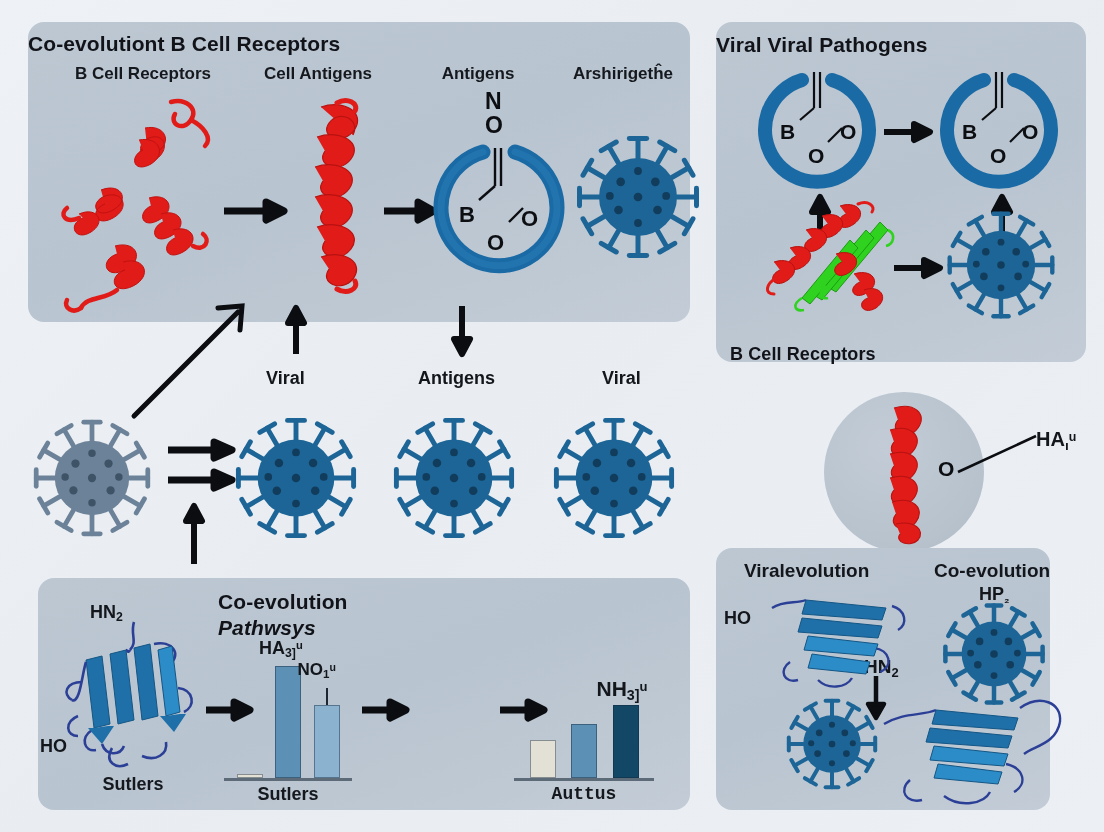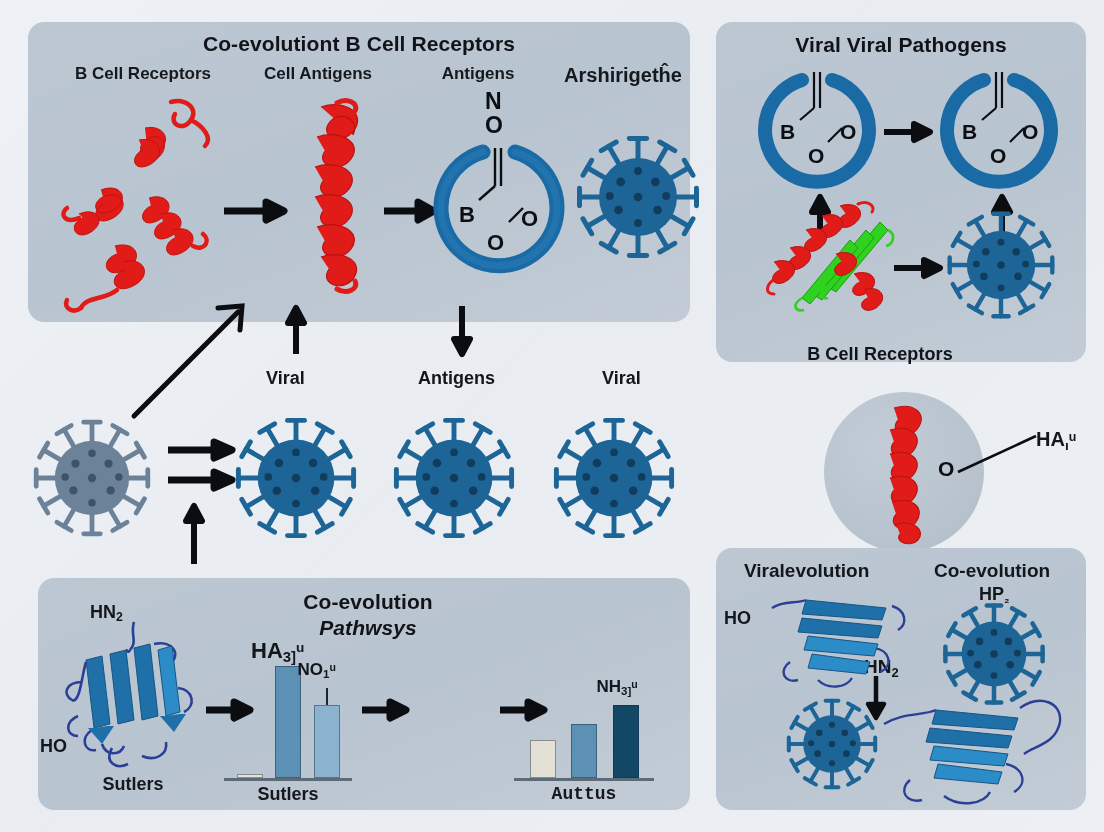--- a/index.html
+++ b/index.html
@@ -14,21 +14,21 @@
     width: 1104px; height: 832px;
     background: linear-gradient(135deg,#eef1f5 0%,#e9edf2 45%,#eceff4 100%);
   }
   .panel {
     position: absolute;
     background: linear-gradient(160deg,#bcc7d2 0%,#b8c4d0 50%,#c3ccd6 100%);
     border-radius: 16px;
   }
   .panel-title {
     position: absolute; left: 0; right: 0;
-    text-align: center;
+    text-align: left;
     font-weight: bold;
     color: #111318;
     letter-spacing: .1px;
   }
   .col-label {
     position: absolute;
     text-align: center;
     font-weight: bold;
     color: #15181d;
     white-space: nowrap;
@@ -53,21 +53,21 @@
 <body>
 
 <div id="stage">
 
   <div class="panel" style="left:28px; top:22px; width:662px; height:300px;">
     <div class="panel-title" style="top:10px; font-size:21px;">Co-evolutiont B Cell Receptors</div>
 
     <div class="col-label" style="left:10px; top:42px; width:210px; font-size:17px;">B Cell Receptors</div>
     <div class="col-label" style="left:200px; top:42px; width:180px; font-size:17px;">Cell Antigens</div>
     <div class="col-label" style="left:370px; top:42px; width:160px; font-size:17px;">Antigens</div>
-    <div class="col-label" style="left:505px; top:42px; width:180px; font-size:20px;">Arshirigetĥe</div>
+    <div class="col-label" style="left:505px; top:42px; width:180px; font-size:17px;">Arshirigetĥe</div>
 
     <svg style="position:absolute;left:25px;top:72px;" width="190" height="220" viewBox="0 0 190 220">
       <g fill="none" stroke="#e01b18" stroke-width="4.5" stroke-linecap="round">
         <path d="M118 8 C132 4 146 14 138 26 C130 38 116 30 122 20"></path>
         <path d="M138 26 C150 32 160 44 152 52"></path>
       </g>
       <g stroke="#c21210" stroke-width="1" fill="#e01b18">
 
         <path d="M92 34 C112 30 120 48 104 58 C86 68 82 50 96 44 C112 38 118 56 102 66 C84 76 80 58 94 52"></path>
         <path d="M86 46 C106 42 114 60 98 70 C80 80 76 62 90 56"></path>
@@ -705,36 +705,36 @@
       <path d="M0 10 H28 M28 2 L44 10 L28 18 Z" stroke="#0b0d10" stroke-width="7" fill="#0b0d10" stroke-linejoin="round"></path>
     </svg>
 
     <div id="chart-groups" style="position:absolute;left:0;top:0;width:652px;height:232px;">
         <div style="position: absolute; left: 186px; top: 0px; width: 128px; height: 232px;">
           <div style="position: absolute; left: 0px; top: 200px; width: 128px; height: 2.5px; background: rgb(93, 106, 120);"></div>
           <div style="position: absolute; left: 12.5px; top: 196px; width: 26px; height: 4px; background: rgb(227, 224, 214); border: 1px solid rgba(20, 40, 60, 0.45);"></div>
           <div style="position: absolute; left: 51px; top: 88px; width: 26px; height: 112px; background: rgb(93, 144, 181); border: 1px solid rgba(20, 40, 60, 0.45);"></div>
           <div style="position: absolute; left: 89.5px; top: 127px; width: 26px; height: 73px; background: rgb(139, 179, 207); border: 1px solid rgba(20, 40, 60, 0.45);"></div>
           <div style="position: absolute; left: 101.5px; top: 110px; width: 2px; height: 17px; background: rgb(29, 38, 48);"></div>
-          <div class="free-label" style="position: absolute; left: 27px; top: 60px; font-size: 22px;"><span>HA</span><span class="sub">3]</span><span class="sup">u</span></div>
+          <div class="free-label" style="position: absolute; left: 35px; top: 60px; font-size: 18px;"><span>HA</span><span class="sub">3]</span><span class="sup">u</span></div>
           <div class="free-label" style="position: absolute; left: 73.5px; top: 82px; font-size: 17px;"><span>NO</span><span class="sub">1</span><span class="sup">u</span></div>
           <div class="col-label" style="position: absolute; left: 0px; top: 206px; width: 128px; font-size: 18px;">Sutlers</div>
         </div>
         <div style="position: absolute; left: 476px; top: 0px; width: 140px; height: 232px;">
           <div style="position: absolute; left: 0px; top: 200px; width: 140px; height: 2.5px; background: rgb(93, 106, 120);"></div>
           <div style="position: absolute; left: 15.5px; top: 162px; width: 26px; height: 38px; background: rgb(227, 224, 214); border: 1px solid rgba(20, 40, 60, 0.45);"></div>
           <div style="position: absolute; left: 57px; top: 146px; width: 26px; height: 54px; background: rgb(93, 144, 181); border: 1px solid rgba(20, 40, 60, 0.45);"></div>
           <div style="position: absolute; left: 98.5px; top: 127px; width: 26px; height: 73px; background: rgb(18, 72, 102); border: 1px solid rgba(20, 40, 60, 0.45);"></div>
-          <div class="free-label" style="position: absolute; left: 82.5px; top: 99px; font-size: 17px; text-align: center;"><span>NH</span><span class="sub">3]</span><span class="sup">u</span></div>
+          <div class="free-label" style="position: absolute; left: 82.5px; top: 99px; font-size: 21px; text-align: center;"><span>NH</span><span class="sub">3]</span><span class="sup">u</span></div>
           <div class="col-label" style="position: absolute; left: 0px; top: 206px; width: 140px; font-size: 18px; font-family: Liberation Mono, monospace;">Auttus</div>
         </div>
       </div>
   </div>
 
-  <div class="panel" style="left:716px; top:548px; width:370px; height:262px;">
+  <div class="panel" style="left:716px; top:548px; width:334px; height:262px;">
     <div class="free-label" style="left:28px;top:12px;font-size:19px;">Viralevolution</div>
     <div class="free-label" style="left:218px;top:12px;font-size:19px;">Co-evolution</div>
 
     <div class="free-label" style="left:8px;top:60px;font-size:18px;">HO</div>
 
     <div class="free-label" style="left:263px;top:36px;font-size:18px;">
       <span>HP</span><span class="sub">₂</span>
     </div>
 
     <div class="free-label" style="left:148px;top:108px;font-size:19px;">

